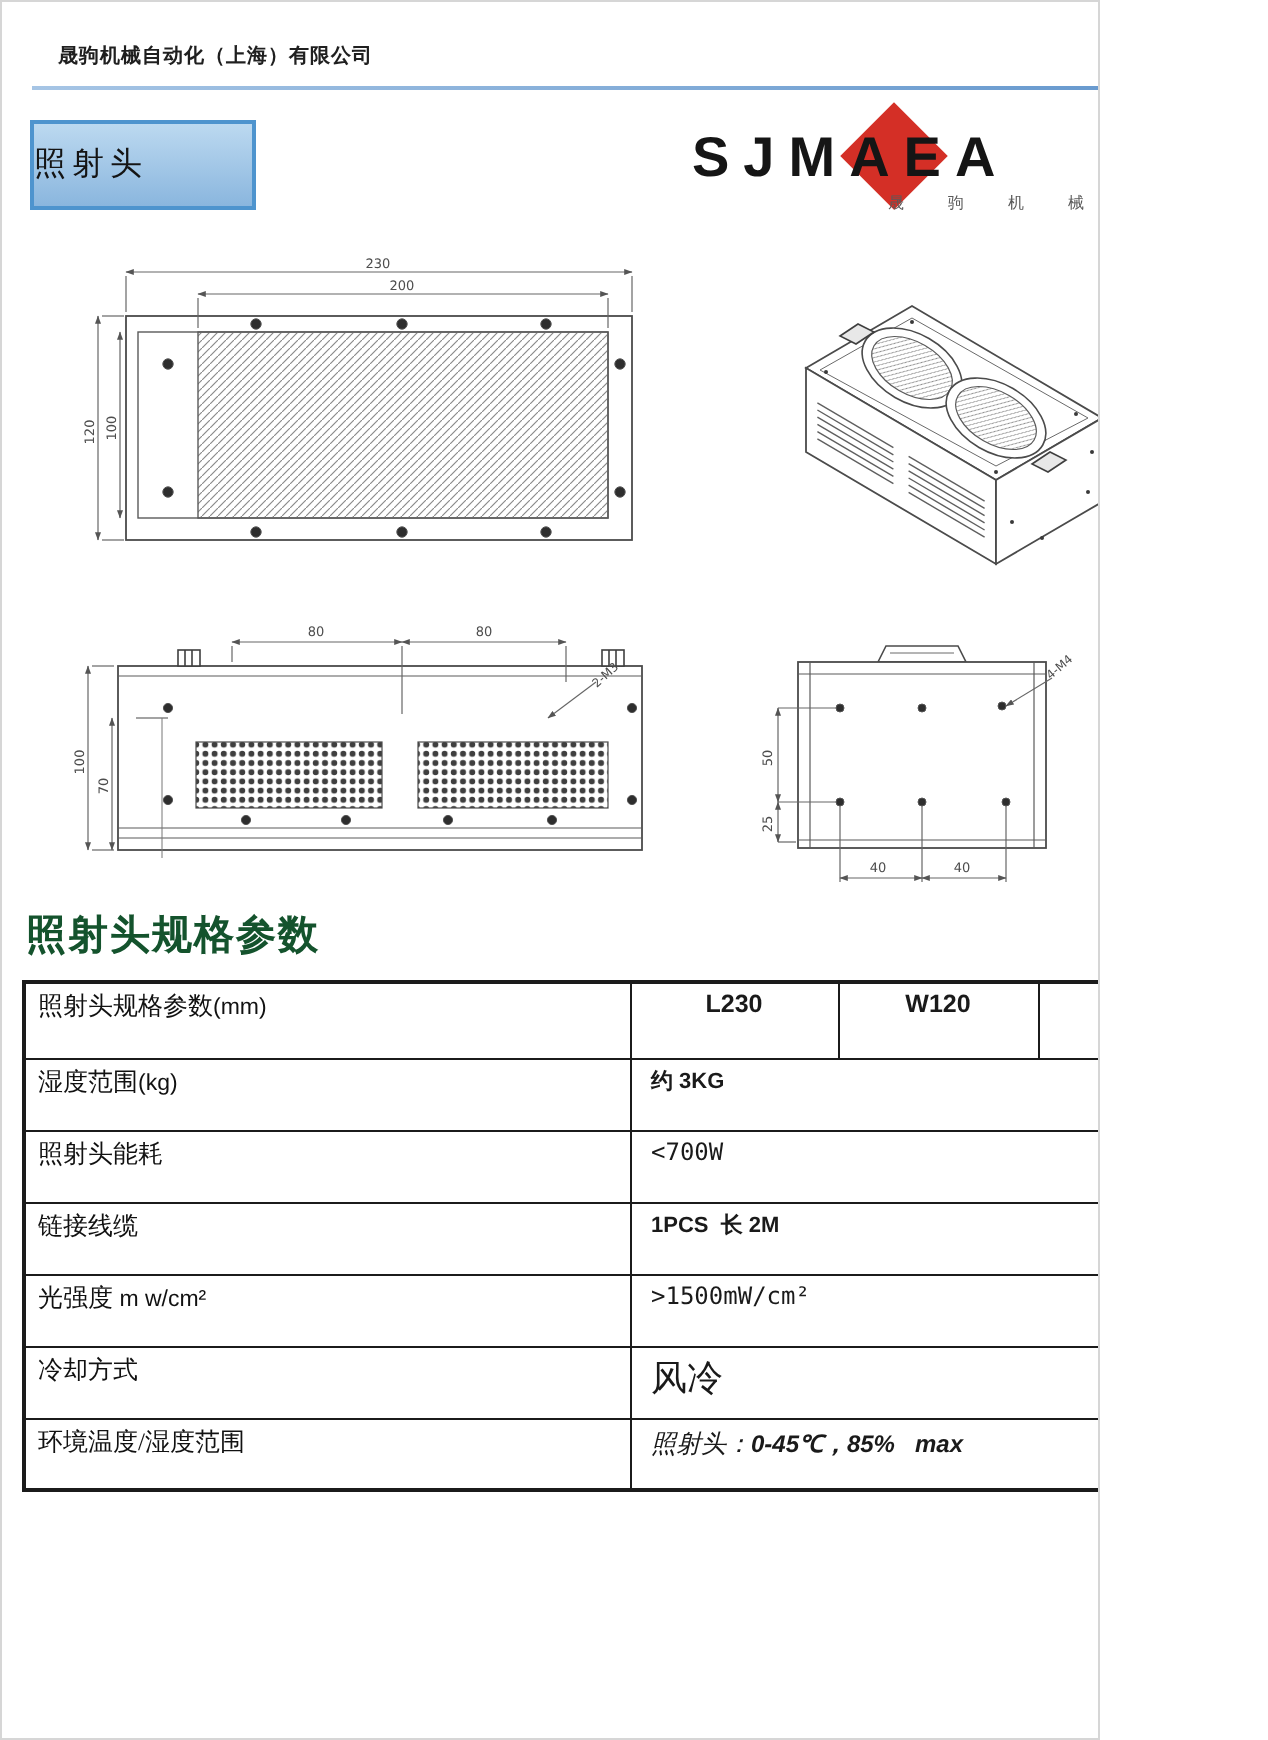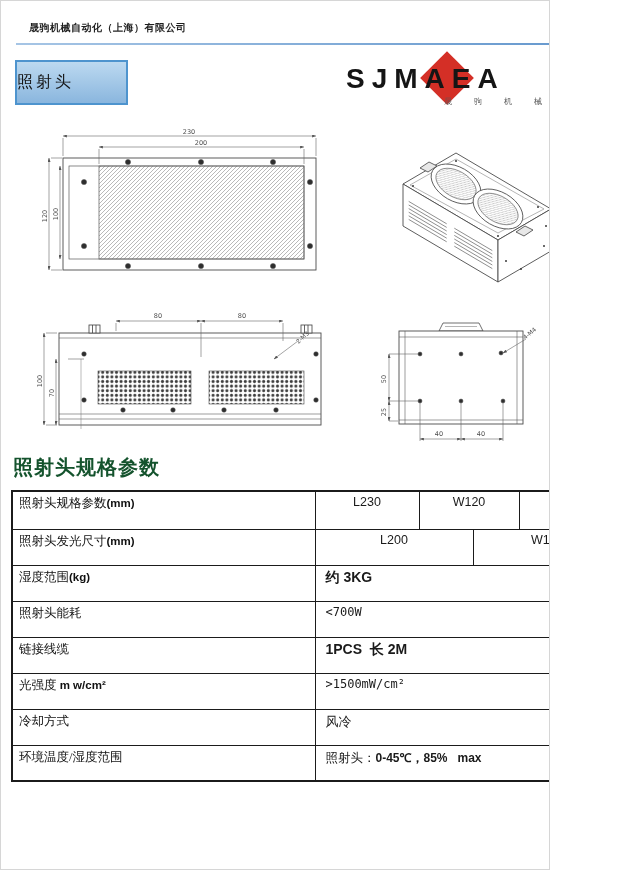--- a/index.html
+++ b/index.html
@@ -49,27 +49,27 @@
     border:2px solid #1b1b1b;
   }
   table.spec td{
     border:1.5px solid #1b1b1b;vertical-align:top;padding:3px 6px;
     box-sizing:border-box;overflow:hidden;
   }
   table.spec tr{height:36px;}
   table.spec tr.r1{height:38px;}
   table.spec tr.r10{height:42px;}
   td.lbl{font-size:12.5px;white-space:pre;color:#111;}
-  td.lbl .sfx{font-family:"Liberation Sans",sans-serif;font-weight:700;font-size:11.5px;}
+  td.lbl .sfx{font-family:"Liberation Sans",sans-serif;font-weight:400;font-size:11.5px;}
   td.val{white-space:pre;}
-  .v-c{text-align:center;font-family:"Liberation Sans",sans-serif;font-weight:400;font-size:12.5px;}
-  .v-b{font-family:"Liberation Sans",sans-serif;font-weight:700;font-size:14px;padding-left:10px !important;}
+  .v-c{text-align:center;font-family:"Liberation Sans",sans-serif;font-weight:700;font-size:12.5px;}
+  .v-b{font-family:"Liberation Sans",sans-serif;font-weight:700;font-size:11px;padding-left:10px !important;}
   .v-m{font-family:"DejaVu Sans Mono",monospace;font-weight:400;font-size:12px;padding-left:10px !important;margin-top:36px;}
-  .v-s{font-size:13px;padding-left:10px !important;}
-  .v-x{padding-left:10px !important;font-size:12.5px;}
+  .v-s{font-size:18px;padding-left:10px !important;}
+  .v-x{padding-left:10px !important;font-size:12.5px;font-style:italic;}
   .v-x .vp{font-size:12.5px;}
   .v-x .vb{font-family:"Liberation Sans",sans-serif;font-weight:700;font-size:12px;}
   svg text{font-family:"DejaVu Sans",sans-serif;fill:#4d4d4d;}
 </style>
 </head>
 <body>
 
 <div class="page">
 
   <div class="company">晟驹机械自动化（上海）有限公司</div>
@@ -295,25 +295,20 @@
         <col style="width:103px">
       </colgroup>
     <tbody>
         <tr class="r1">
       <td class="lbl"><span>照射头规格参数</span><span class="sfx">(mm)</span></td>
       <td class="val v-c">L230</td>
       <td class="val v-c" colspan="2">W120</td>
       <td class="val v-c">H100</td>
     </tr>
     <tr>
-      <td class="lbl"><span>照射头发光尺寸</span><span class="sfx">(mm)</span></td>
-      <td class="val v-c" colspan="2">L200</td>
-      <td class="val v-c" colspan="2">W100</td>
-    </tr>
-    <tr>
       <td class="lbl"><span>湿度范围</span><span class="sfx">(kg)</span></td>
       <td class="val v-b" colspan="4">约 3KG</td>
     </tr>
     <tr>
       <td class="lbl"><span>照射头能耗</span></td>
       <td class="val v-m" colspan="4">&lt;700W</td>
     </tr>
     <tr>
       <td class="lbl"><span>链接线缆</span></td>
       <td class="val v-b" colspan="4">1PCS  长 2M</td>

